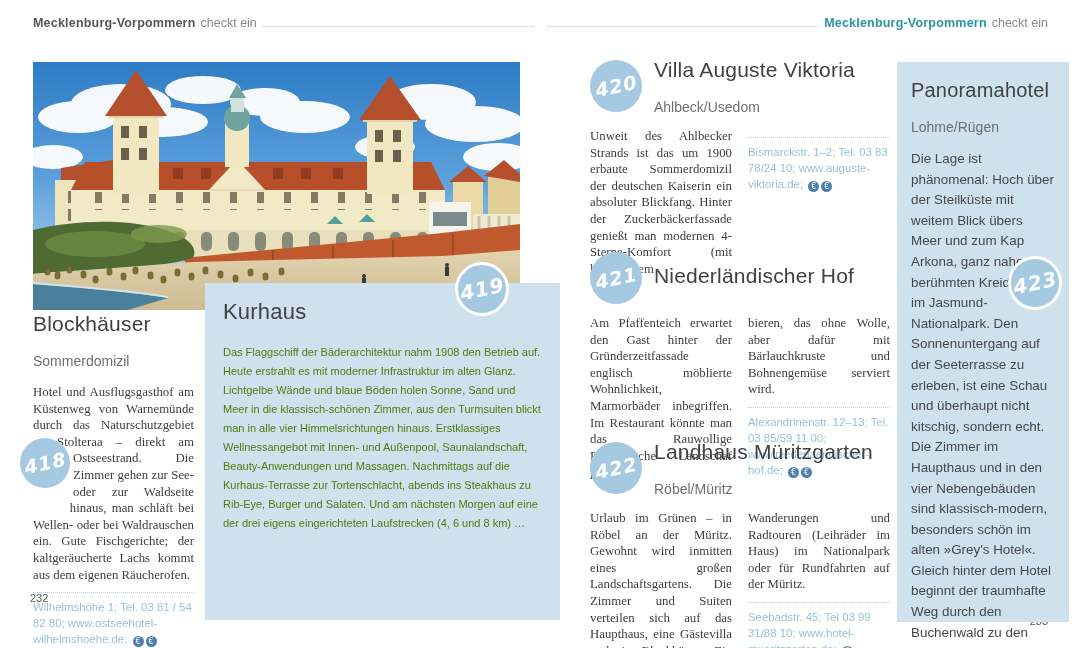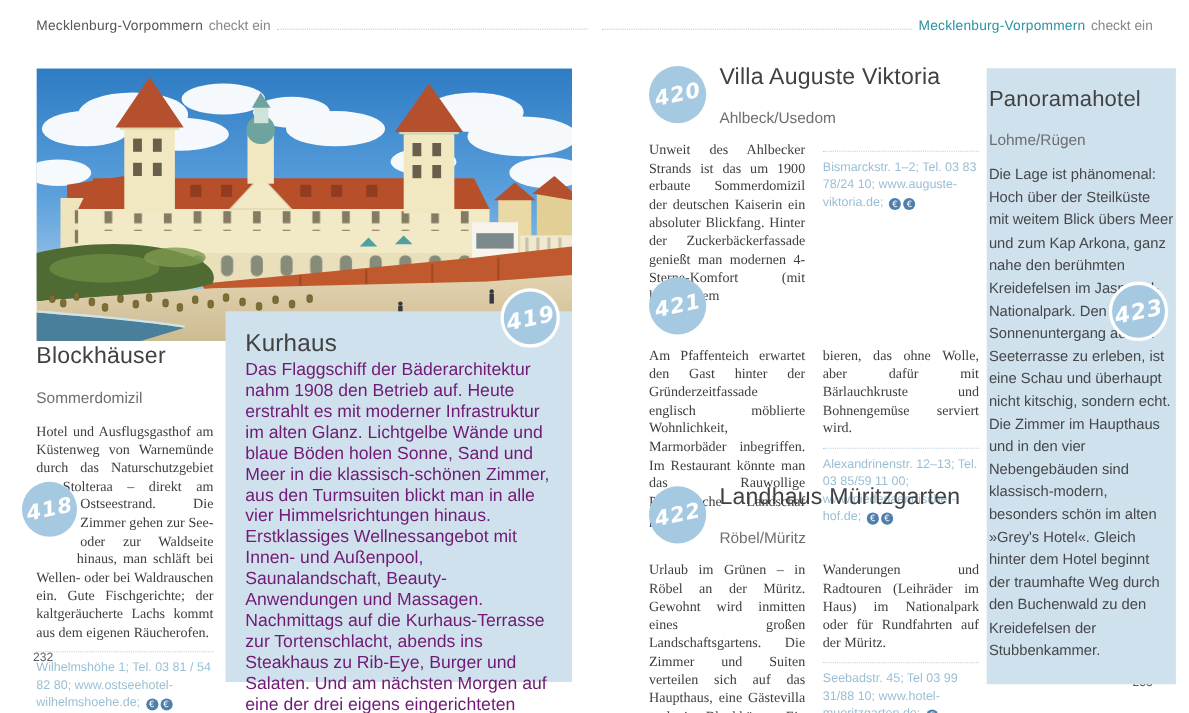--- a/index.html
+++ b/index.html
@@ -6,21 +6,21 @@
     --accent-teal:#2b93a3; --box-blue:#cfe1ec; --badge-blue:#a6c9e2;
     --euro-blue:#4d7fad; --euro-light:#a9c9df; --contact-blue:#9abfd4;
     --heading-gray:#414144; --body-gray:#3c3d3f; --subtitle-gray:#6d6e70;
     --header-gray:#55565a; --dot-gray:#c6c6c6;
   }
   *{margin:0;padding:0;box-sizing:border-box}
   html,body{width:1081px;height:648px;background:#fff;overflow:hidden;
     font-family:"Liberation Sans",sans-serif;}
   
   .pghead{position:absolute;top:14px;height:16px;display:flex;align-items:flex-end;font-size:12.5px;}
-  .pghead .brand{font-weight:normal;color:var(--header-gray);letter-spacing:.2px;white-space:nowrap}
+  .pghead .brand{font-weight:bold;color:var(--header-gray);letter-spacing:.2px;white-space:nowrap}
   .pghead.right .brand{color:var(--accent-teal)}
   .pghead .suffix{color:#87888c;margin-left:5px;white-space:nowrap}
   .pghead .leader{flex:1;border-bottom:1px dotted var(--dot-gray);margin:0 6px 3px 6px;height:1px}
   
   .photo{position:absolute;left:33px;top:62px;width:487px;height:248px;overflow:hidden}
   .photo svg{display:block;width:100%;height:100%}
   
   .badge{position:absolute;border-radius:50%;background:var(--badge-blue);
     display:flex;align-items:center;justify-content:center;color:#fff;
     font-family:"DejaVu Sans",sans-serif;font-style:italic;font-weight:bold;z-index:6}
@@ -37,32 +37,32 @@
   .sep{border-top:1px dotted #b9cdd9;margin:9px 0 6px 0;height:1px}
   .euro{display:inline-block;width:11px;height:11px;border-radius:50%;background:var(--euro-blue);
     color:#fff;font-size:8px;line-height:11px;text-align:center;margin-left:2px;
     font-family:"DejaVu Sans",sans-serif;vertical-align:-1px}
   
   .col418{position:absolute;left:33px;top:312px;width:161px}
   .col418 .body{margin-top:15px}
   .sp418{float:left;width:40px;height:60px;margin-top:66px;
     shape-outside:circle(32px at 12px 96px)}
   
-  .kbox{position:absolute;left:205px;top:283px;width:315px;height:337px;
+  .kbox{position:absolute;left:205px;top:283px;width:355px;height:337px;
     background:var(--box-blue);z-index:3;padding:17px 18px 14px 18px}
-  .kbox .body{margin-top:3px;font-size:16px;line-height:19px;color:#701a75}
+  .kbox .body{margin-top:19px;font-size:11px;line-height:19px;color:#4d7c0f}
   
   .rentry{position:absolute;left:590px;width:300px}
   .rentry .ehead{display:flex;align-items:center;min-height:52px}
   .rentry .ehead .titles{margin-left:64px}
   .rentry .cols{display:flex;gap:16px;margin-top:13px}
   .rentry .c{width:142px}
   
   .sbox{position:absolute;left:897px;top:62px;width:172px;height:560px;
-    background:var(--box-blue);padding:16px 2px;z-index:3}
+    background:var(--box-blue);padding:16px 14px;z-index:3}
   .sbox .etitle{font-size:20px}
   .sbox .body{margin-top:14px;font-size:13.4px;line-height:20.6px;color:#45474b}
   .pagenum{position:absolute;font-size:11px;color:#5a5b5d}
 </style>
 </head>
 <body>
 
 <div class="pghead" style="left:33px;width:507px">
   <span class="brand">Mecklenburg-Vorpommern</span>
   <span class="suffix">checkt ein</span>
@@ -259,20 +259,21 @@
     </div>
   </div>
 </div>
 
 <div class="rentry" style="top:250px">
   <div class="ehead">
     <div class="badge" style="left:0;top:2px;width:52px;height:52px;font-size:19px">
       <span>421</span>
     </div>
     <div class="titles">
+      <div class="etitle">Niederländischer Hof</div>
     </div>
   </div>
   <div class="cols">
     <div class="c serif">Am Pfaffenteich erwartet den Gast hinter der Gründerzeitfassade englisch möblierte Wohnlichkeit, Marmorbäder inbegriffen. Im Restaurant könnte man das Rauwollige Pommersche Landschaf pro-</div>
     <div class="c">
       <div class="serif">bieren, das ohne Wolle, aber dafür mit Bärlauchkruste und Bohnengemüse serviert wird.</div>
       <div class="sep"></div>
       <div class="contact"><span>Alexandrinenstr. 12–13; Tel. 03 85/59 11 00; www.niederlaendischer-hof.de;</span>
         <span><span class="euro full">€</span><span class="euro full">€</span></span>
       </div>

